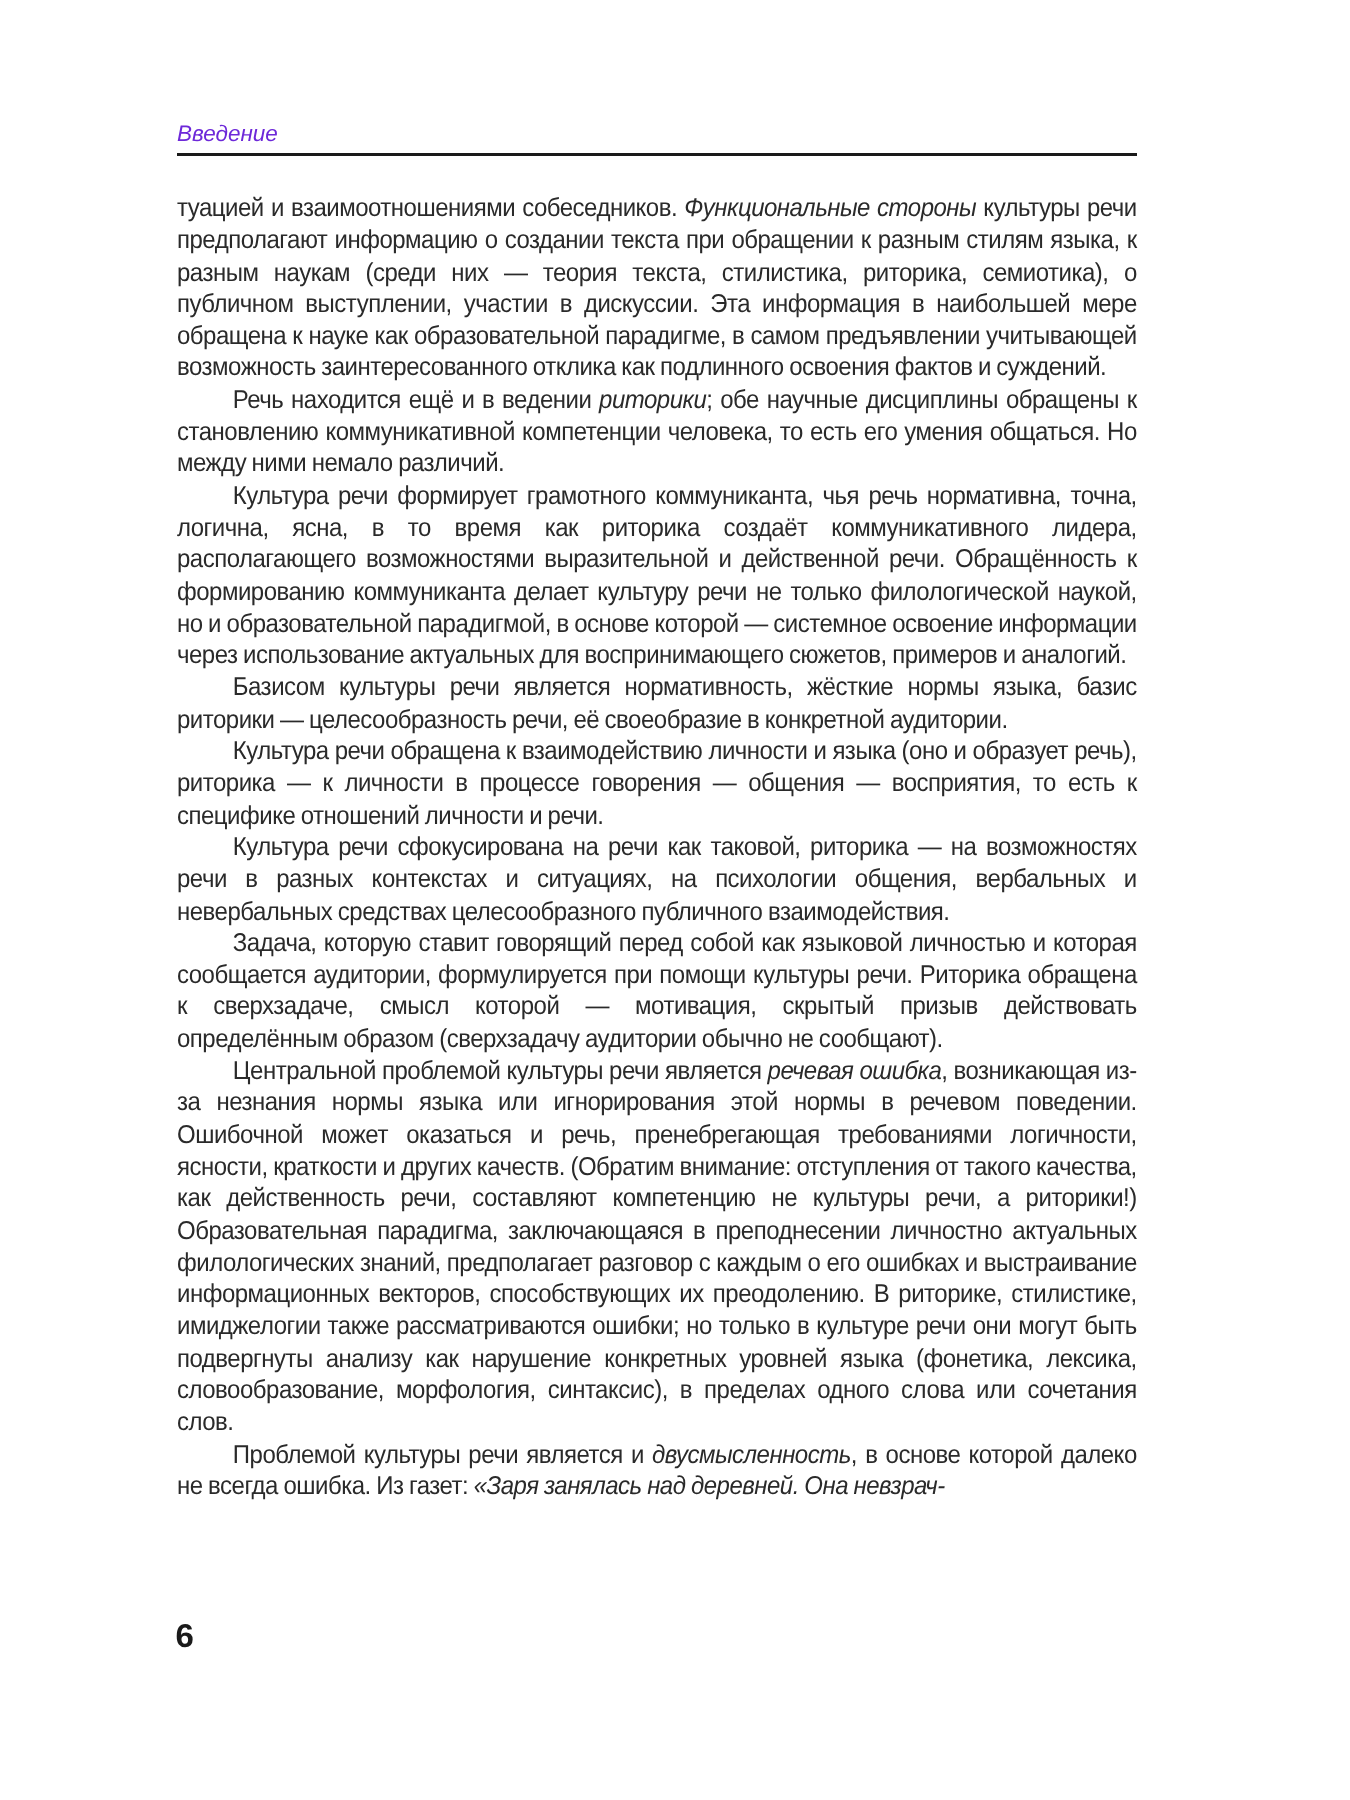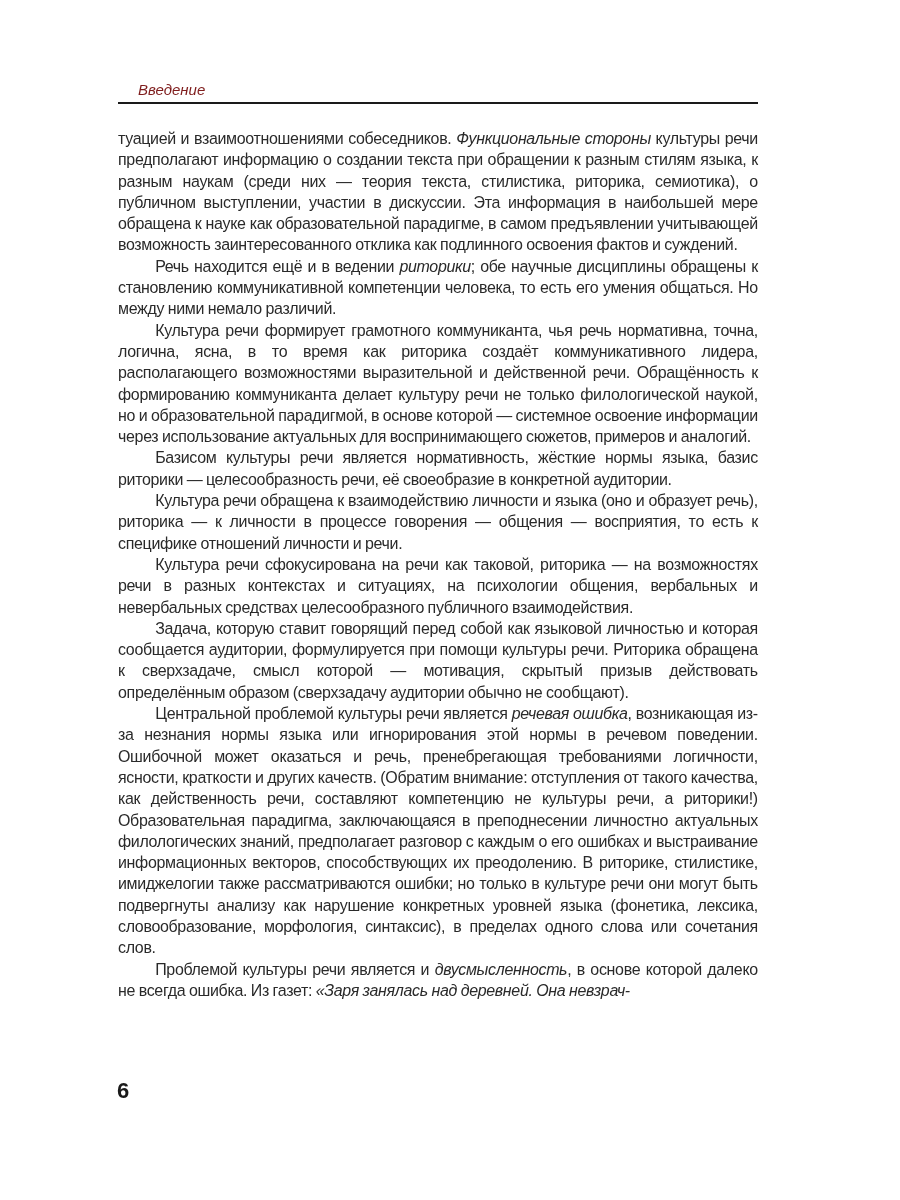--- a/index.html
+++ b/index.html
@@ -18,25 +18,25 @@
   .running-head {
     position: absolute;
     left: 118px;
     top: 80px;
     width: 640px;
     height: 22px;
     border-bottom: 2px solid #1a1a1a;
   }
   .running-head-text {
     position: absolute;
-    left: 20px;
+    left: 0;
     top: 1px;
     font-style: italic;
     font-size: 15px;
-    color: #7f1d1d;
+    color: #6d28d9;
   }
   .body-text {
     position: absolute;
     left: 118px;
     top: 128px;
     width: 640px;
     font-size: 17.2px;
     line-height: 21.3px;
     letter-spacing: -0.35px;
     word-spacing: -0.5px;

